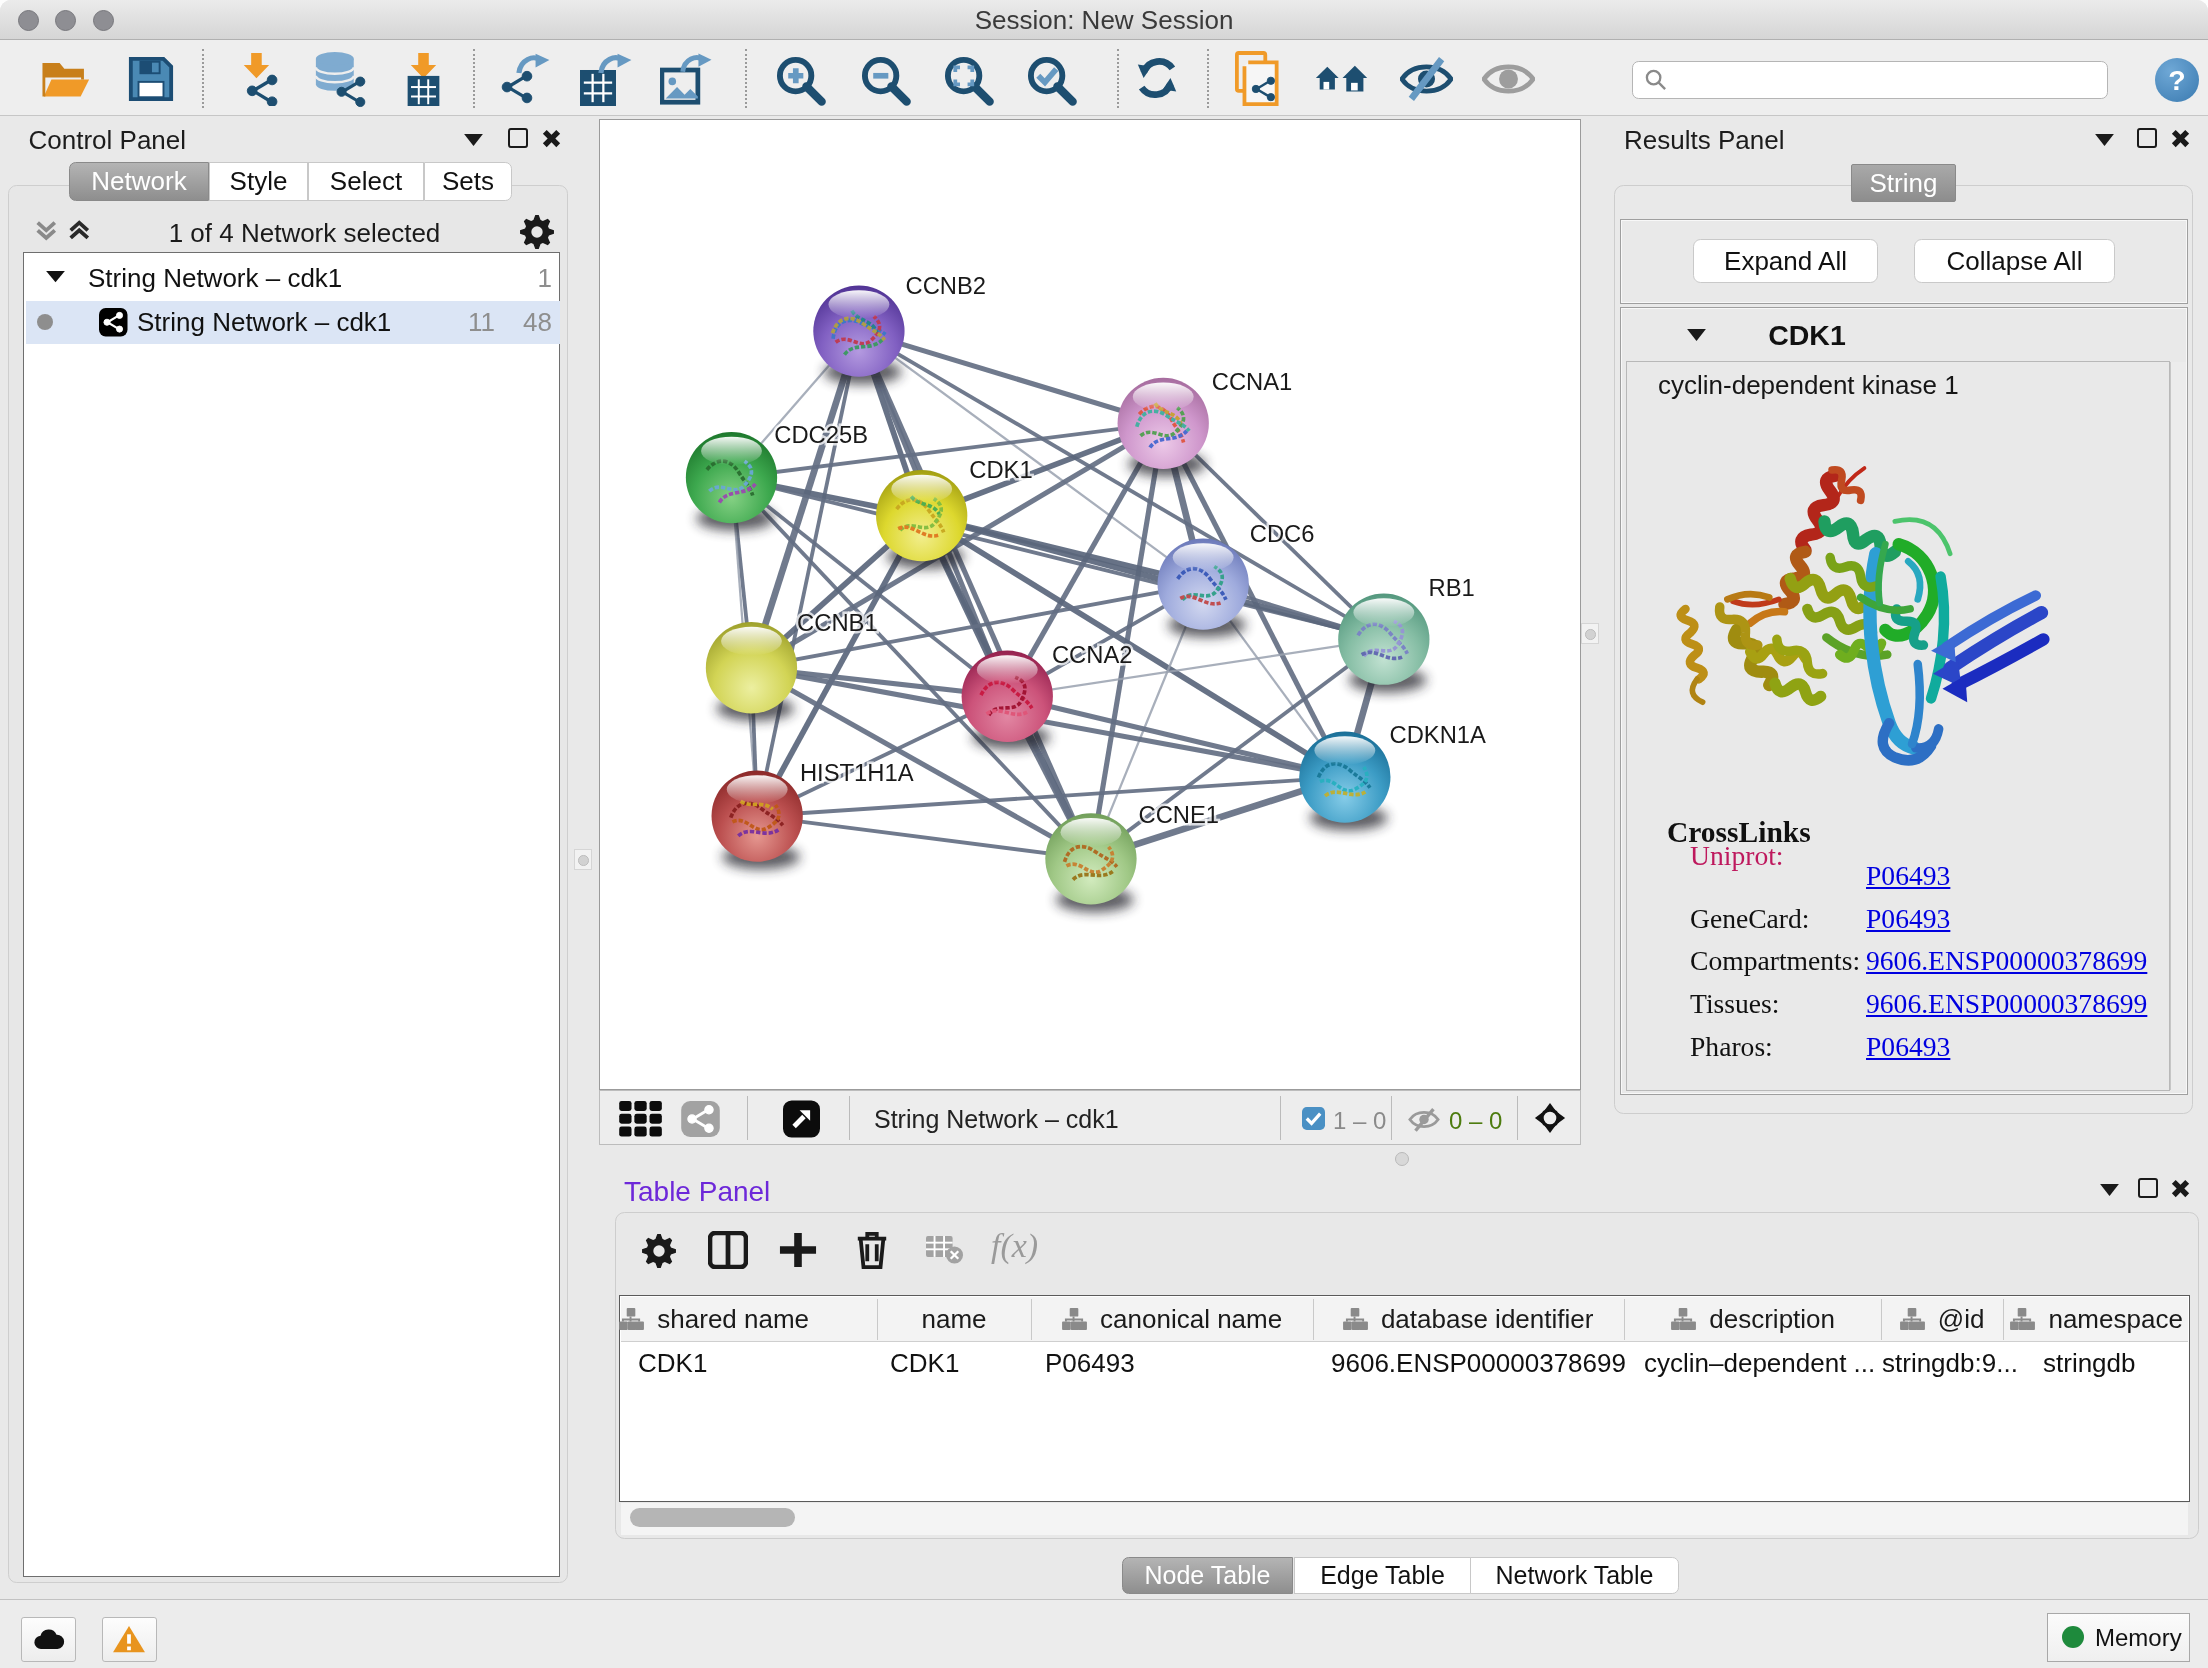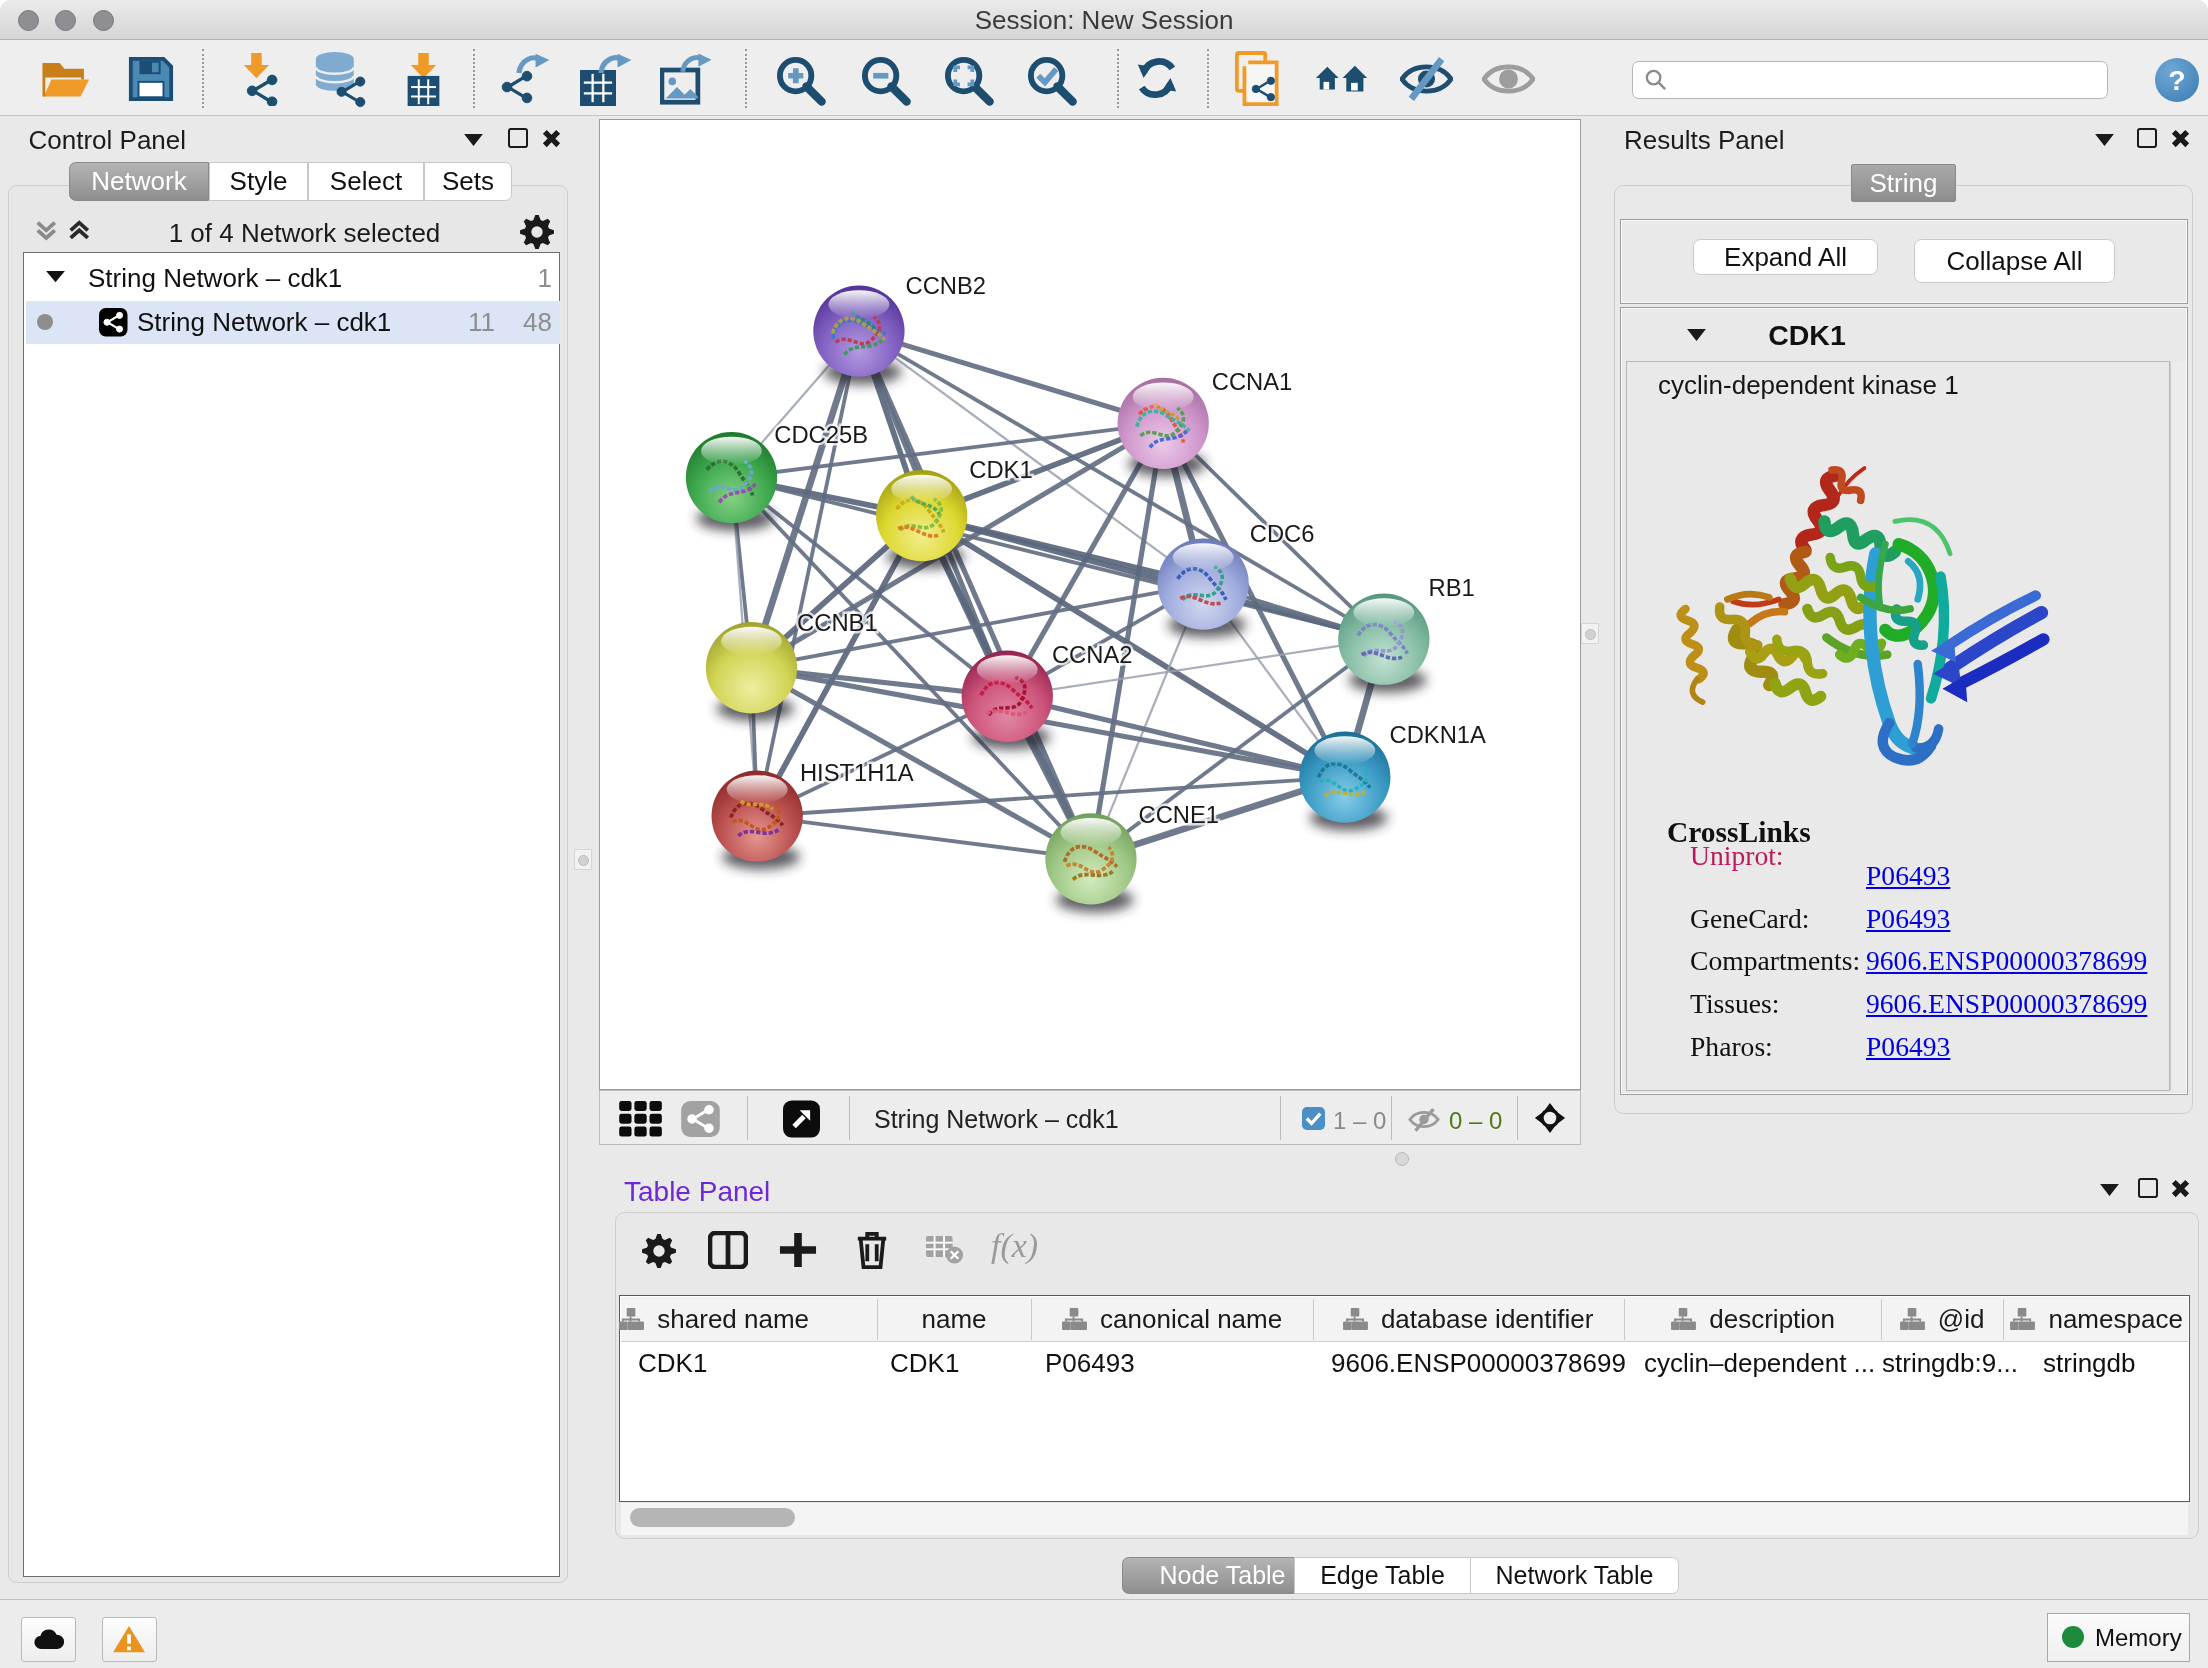--- a/index.html
+++ b/index.html
@@ -523,21 +523,21 @@
     </svg>
 <div class="abs" style="left:2137px;top:128px;width:20px;height:20px;border:2.9px solid #1a1a1a;border-radius:2.9px"></div>
 <svg class="abs" style="left:2169px;top:127px" width="23" height="23" viewBox="0 0 24 24">
       <path d="M3,7 l4,-4 l5,5 l5,-5 l4,4 l-5,5 l5,5 l-4,4 l-5,-5 l-5,5 l-4,-4 l5,-5 z" fill="#1a1a1a"></path>
     </svg>
 
 <div class="abs" style="left:1614px;top:185px;width:579px;height:929px;background:#e9e9e9;border:1px solid #cdcdcd;border-radius:9.5px"></div>
 <div class="abs" style="left:1851px;top:164px;width:105px;height:38px;background:linear-gradient(#a9a9a9,#8d8d8d);border:1px solid #8a8a8a;border-radius:2px;color:#fff;font-size:26px;display:flex;align-items:center;justify-content:center">String</div>
 
 <div class="abs" style="left:1620px;top:219px;width:568px;height:85px;border:1px solid #9f9f9f;box-shadow:inset 0 0 0 1px #f8f8f8"></div>
-<div class="btn" style="left:1693px;top:239px;width:185px;height:36px">Expand All</div>
+<div class="btn" style="left:1693px;top:239px;width:185px;height:44px">Expand All</div>
 <div class="btn" style="left:1914px;top:239px;width:201px;height:44px">Collapse All</div>
 
 <div class="abs" style="left:1620px;top:307px;width:568px;height:788px;border:1px solid #9f9f9f;box-shadow:inset 0 0 0 1px #f8f8f8"></div>
 <svg class="abs" style="left:1685px;top:327px" width="23" height="15" viewBox="0 0 24 16">
       <path d="M2,2 h20 l-10,13 z" fill="#1a1a1a"></path>
     </svg>
 <div class="abs" style="left:1731px;top:319px;width:152px;text-align:center;font-size:28.5px;font-weight:bold;color:#111">CDK1</div>
 <div class="abs" style="left:1626px;top:361px;width:544px;height:730px;border:1px solid #b8b8b8"></div>
 <div class="abs" style="left:2170px;top:362px;width:16px;height:728px;background:#ececec;border-left:1px solid #c6c6c6"></div>
 <div class="abs" style="left:1658px;top:370px;font-size:26px;color:#161616">cyclin-dependent kinase 1</div>
@@ -703,21 +703,21 @@
 <div class="abs" style="left:638px;top:1348px;font-size:26px;color:#111;white-space:nowrap">CDK1</div>
 <div class="abs" style="left:890px;top:1348px;font-size:26px;color:#111;white-space:nowrap">CDK1</div>
 <div class="abs" style="left:1045px;top:1348px;font-size:26px;color:#111;white-space:nowrap">P06493</div>
 <div class="abs" style="left:1331px;top:1348px;font-size:26px;color:#111;white-space:nowrap">9606.ENSP00000378699</div>
 <div class="abs" style="left:1644px;top:1348px;font-size:26px;color:#111;white-space:nowrap">cyclin–dependent ...</div>
 <div class="abs" style="left:1882px;top:1348px;font-size:26px;color:#111;white-space:nowrap">stringdb:9...</div>
 <div class="abs" style="left:2043px;top:1348px;font-size:26px;color:#111;white-space:nowrap">stringdb</div>
 <div class="abs" style="left:621px;top:1503px;width:1567px;height:32px;background:#f4f4f4"></div>
 <div class="abs" style="left:630px;top:1508px;width:165px;height:19px;background:#b5b5b5;border-radius:9.5px"></div>
 
-<div class="tab sel" style="left:1122px;top:1557px;width:201px;height:37px;border-radius:6.7px 0 0 6.7px;font-size:25px">Node Table</div>
+<div class="tab sel" style="left:1122px;top:1557px;width:171px;height:37px;border-radius:6.7px 0 0 6.7px;font-size:25px">Node Table</div>
 <div class="tab" style="left:1294px;top:1557px;width:177px;height:37px;font-size:25px">Edge Table</div>
 <div class="tab" style="left:1470px;top:1557px;width:209px;height:37px;border-radius:0 6.7px 6.7px 0;font-size:25px">Network Table</div>
 
 <div class="abs" style="left:0;top:1599px;width:2208px;height:69px;background:#ececec;border-top:1px solid #c2c2c2"></div>
 <div class="abs" style="left:21px;top:1617px;width:55px;height:45px;background:linear-gradient(#fdfdfd,#ededed);border:1px solid #b8b8b8;border-radius:2.9px"></div>
 <svg class="abs" style="left:32px;top:1628px" width="34" height="23" viewBox="0 0 36 24">
       <path fill="#111" d="M10,22 a7,7 0 0 1 -1,-14 a9,9 0 0 1 17,-1 a6.5,6.5 0 0 1 1,15 z"></path>
     </svg>
 <div class="abs" style="left:102px;top:1617px;width:55px;height:45px;background:linear-gradient(#fdfdfd,#ededed);border:1px solid #b8b8b8;border-radius:2.9px"></div>
 <svg class="abs" style="left:112px;top:1624px" width="34" height="30" viewBox="0 0 36 32">

